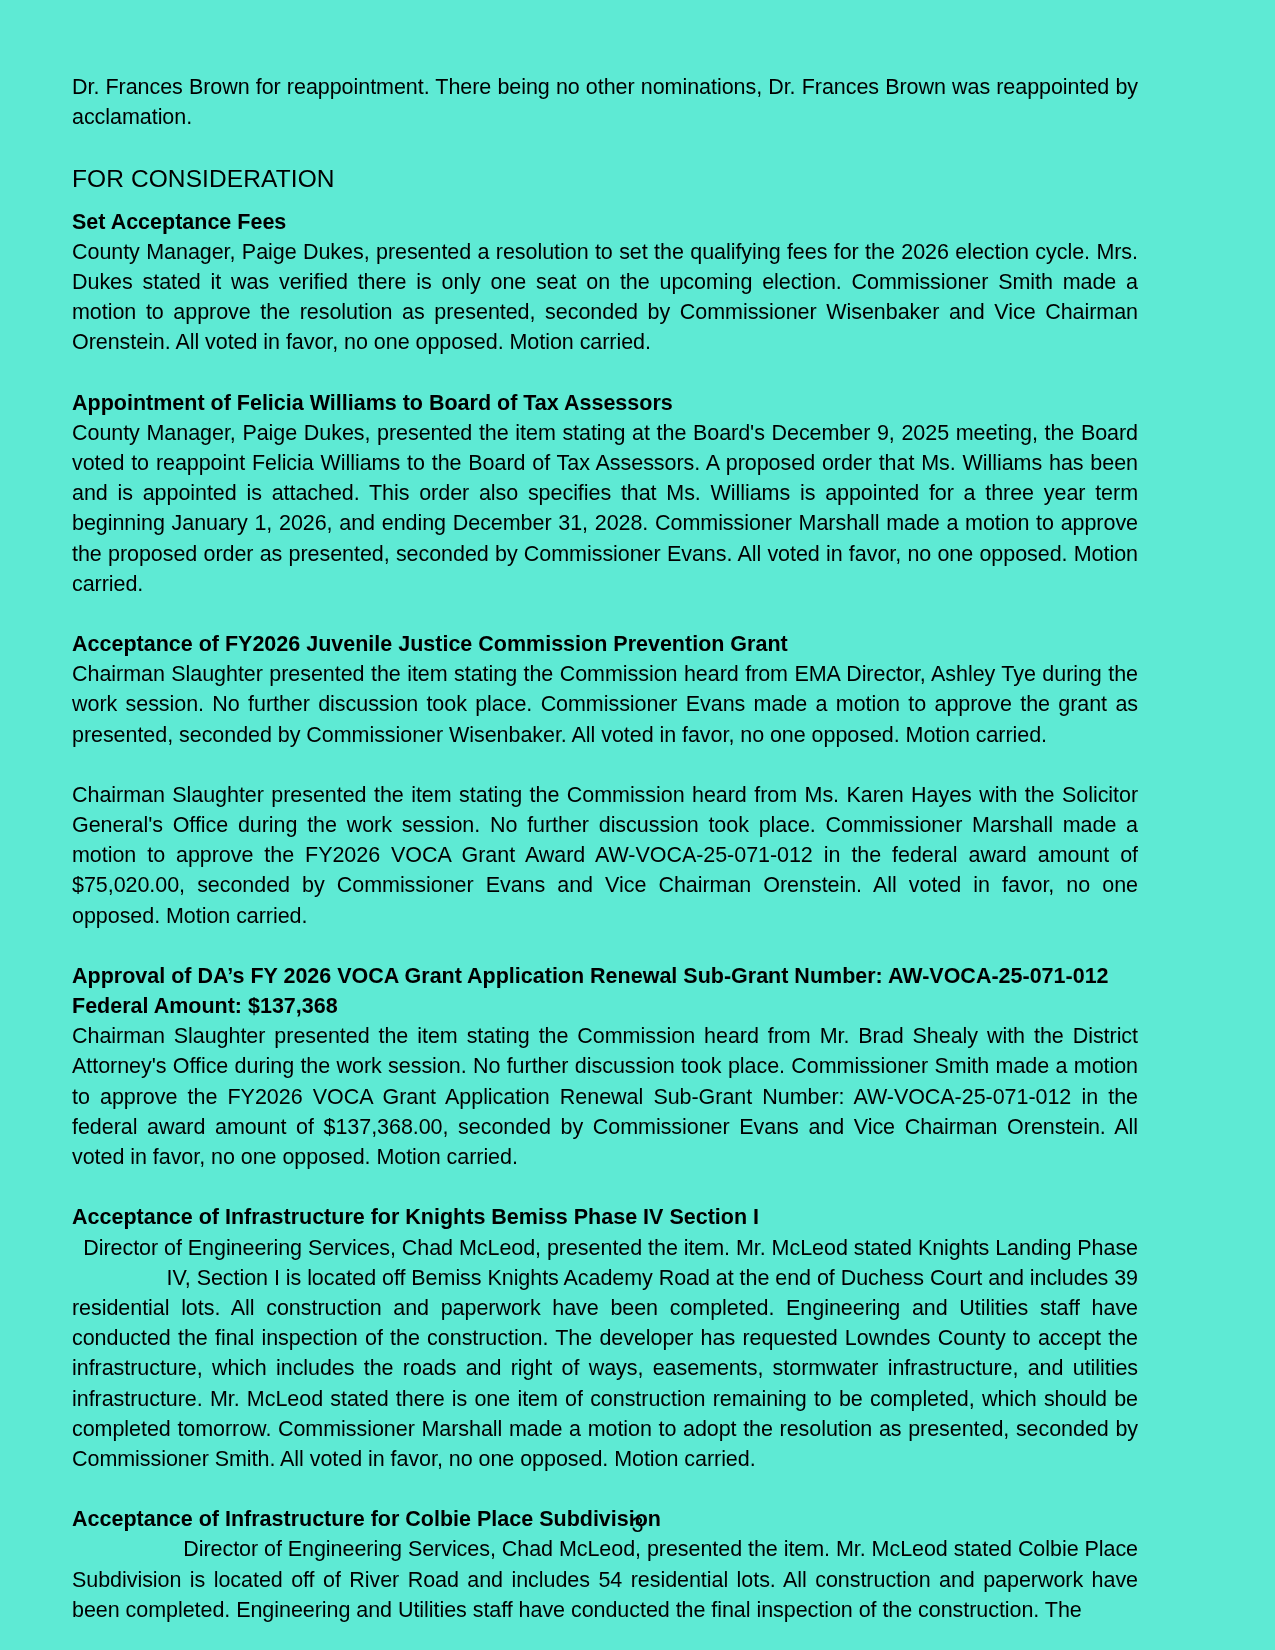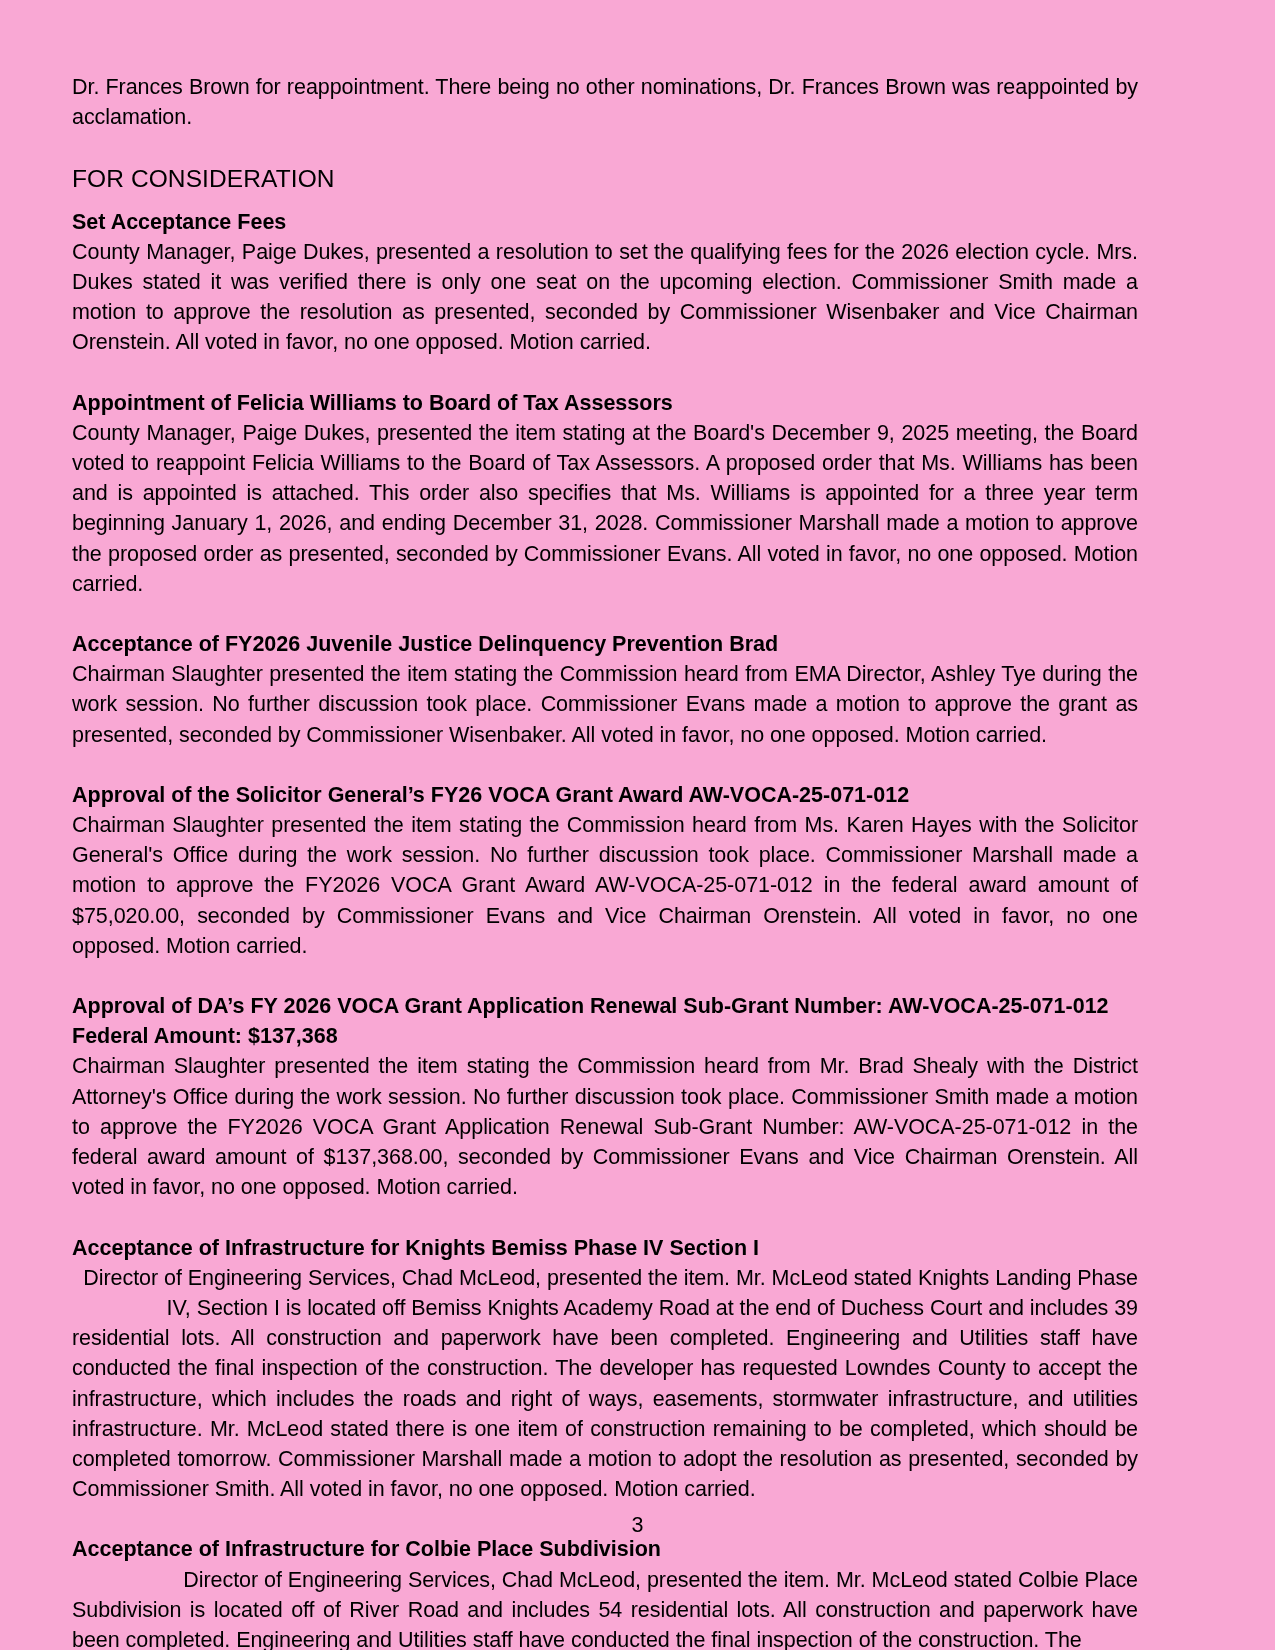--- a/index.html
+++ b/index.html
@@ -8,21 +8,21 @@
     background: #ffffff;
   }
   body {
     font-family: "Liberation Sans", sans-serif;
     color: #000000;
   }
   .page {
     width: 1275px;
     height: 1650px;
     position: relative;
-    background: #f9a8d4;
+    background: #5eead4;
     box-sizing: border-box;
     overflow: hidden;
   }
   .content {
     position: absolute;
     left: 72px;
     top: 72px;
     width: 1066px;
   }
   .para {
@@ -82,26 +82,25 @@
     <h2 class="item-head">Set Acceptance Fees</h2>
     <p class="para">County Manager, Paige Dukes, presented a resolution to set the qualifying fees for the 2026 election cycle. Mrs. Dukes stated it was verified there is only one seat on the upcoming election. Commissioner Smith made a motion to approve the resolution as presented, seconded by Commissioner Wisenbaker and Vice Chairman Orenstein. All voted in favor, no one opposed. Motion carried.</p>
 
     <div class="spacer-md"></div>
 
     <h2 class="item-head">Appointment of Felicia Williams to Board of Tax Assessors</h2>
     <p class="para">County Manager, Paige Dukes, presented the item stating at the Board's December 9, 2025 meeting, the Board voted to reappoint Felicia Williams to the Board of Tax Assessors. A proposed order that Ms. Williams has been and is appointed is attached. This order also specifies that Ms. Williams is appointed for a three year term beginning January 1, 2026, and ending December 31, 2028. Commissioner Marshall made a motion to approve the proposed order as presented, seconded by Commissioner Evans. All voted in favor, no one opposed. Motion carried.</p>
 
     <div class="spacer-md"></div>
 
-    <h2 class="item-head">Acceptance of FY2026 Juvenile Justice Delinquency Prevention Brad</h2>
+    <h2 class="item-head">Acceptance of FY2026 Juvenile Justice Commission Prevention Grant</h2>
     <p class="para">Chairman Slaughter presented the item stating the Commission heard from EMA Director, Ashley Tye during the work session. No further discussion took place. Commissioner Evans made a motion to approve the grant as presented, seconded by Commissioner Wisenbaker. All voted in favor, no one opposed. Motion carried.</p>
 
     <div class="spacer-md"></div>
 
-    <h2 class="item-head">Approval of the Solicitor General’s FY26 VOCA Grant Award AW-VOCA-25-071-012</h2>
     <p class="para">Chairman Slaughter presented the item stating the Commission heard from Ms. Karen Hayes with the Solicitor General's Office during the work session. No further discussion took place. Commissioner Marshall made a motion to approve the FY2026 VOCA Grant Award AW-VOCA-25-071-012 in the federal award amount of $75,020.00, seconded by Commissioner Evans and Vice Chairman Orenstein. All voted in favor, no one opposed. Motion carried.</p>
 
     <div class="spacer-md"></div>
 
     <h2 class="item-head">Approval of DA’s FY 2026 VOCA Grant Application Renewal Sub-Grant Number: AW-VOCA-25-071-012 Federal Amount: $137,368</h2>
     <p class="para">Chairman Slaughter presented the item stating the Commission heard from Mr. Brad Shealy with the District Attorney's Office during the work session. No further discussion took place. Commissioner Smith made a motion to approve the FY2026 VOCA Grant Application Renewal Sub-Grant Number: AW-VOCA-25-071-012 in the federal award amount of $137,368.00, seconded by Commissioner Evans and Vice Chairman Orenstein. All voted in favor, no one opposed. Motion carried.</p>
 
     <div class="spacer-md"></div>
 
     <h2 class="item-head">Acceptance of Infrastructure for Knights Bemiss Phase IV Section I</h2>

